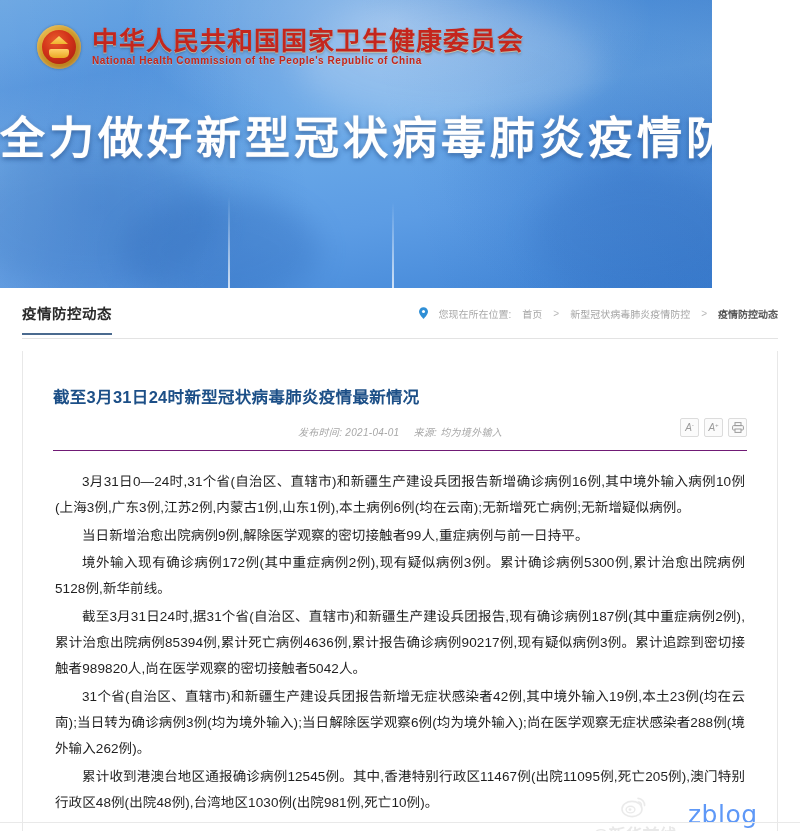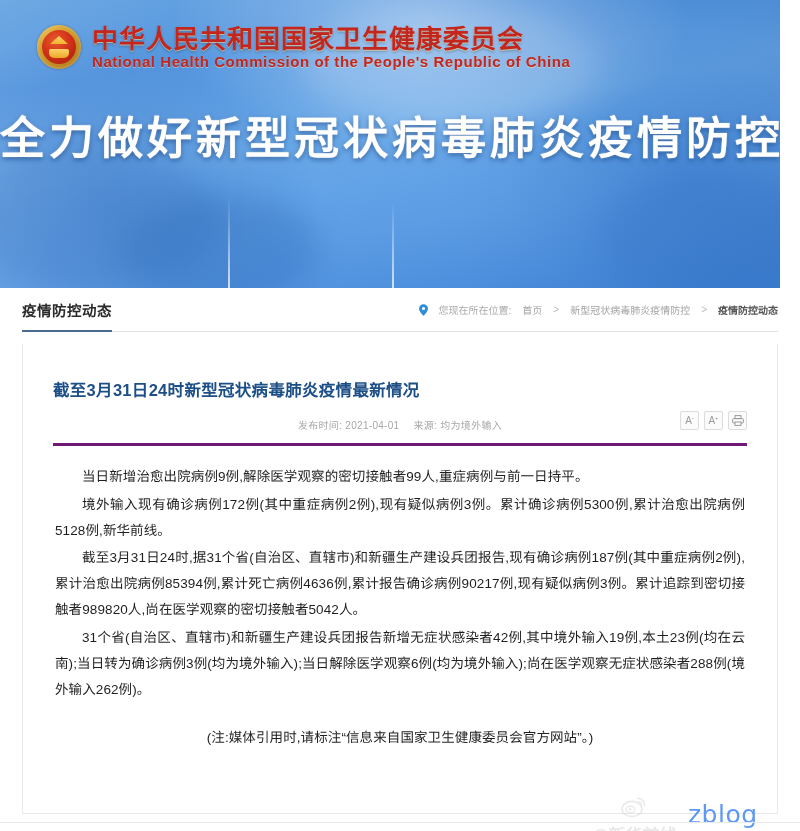--- a/index.html
+++ b/index.html
@@ -9,21 +9,21 @@
     width: 800px; height: 831px;
     background: #ffffff;
     font-family: "Liberation Sans", "DejaVu Sans", sans-serif;
     overflow: hidden;
   }
   .page { position: relative; width: 800px; height: 831px; background:#fff; }
 
   
   .banner {
     position: relative;
-    width: 780px; height: 288px;
+    width: 712px; height: 288px;
     background:
       radial-gradient(ellipse 420px 200px at 55% 8%, rgba(255,255,255,0.42) 0%, rgba(255,255,255,0.0) 62%),
       radial-gradient(ellipse 300px 260px at 14% 72%, rgba(30,90,180,0.35) 0%, rgba(30,90,180,0.0) 70%),
       radial-gradient(ellipse 260px 200px at 88% 60%, rgba(40,110,200,0.30) 0%, rgba(40,110,200,0.0) 72%),
       linear-gradient(170deg, #5f9fe0 0%, #4f93de 22%, #6aa9e8 45%, #5c9ce4 70%, #3f84d6 100%);
     overflow: hidden;
   }
   .banner-texture {
     position:absolute; inset:0;
     background:
@@ -81,21 +81,21 @@
     border-radius:2px 2px 5px 5px;
   }
   .logo-text { display:flex; flex-direction:column; gap:2px; }
   .logo-cn {
     font-size:26px; font-weight:bold; letter-spacing:1px;
     color:#c4261d;
     text-shadow: 0 1px 0 rgba(255,230,160,.55), 0 2px 3px rgba(0,0,0,.25);
     white-space:nowrap; line-height:1;
   }
   .logo-en {
-    font-size:15px; font-weight:bold; letter-spacing:.55px;
+    font-size:10px; font-weight:bold; letter-spacing:.55px;
     color:#c4261d;
     text-shadow: 0 1px 0 rgba(255,235,180,.45);
     white-space:nowrap; line-height:1;
   }
 
   .slogan {
     position:absolute; left:0; right:0; top:112px;
     text-align:center;
     font-size:45px; font-weight:bold;
     letter-spacing:4px;
@@ -103,21 +103,21 @@
     text-shadow: 0 2px 5px rgba(10,50,110,.55), 0 0 2px rgba(255,255,255,.5);
     white-space:nowrap;
     line-height:1.22;
   }
 
   
   .content { position:relative; width:800px; background:#fff; }
 
   .section-bar {
     position:relative;
-    height:44px;
+    height:51px;
     margin:0 22px;
     display:flex; align-items:center;
     border-bottom:1px solid #e3e3e3;
   }
   .section-title {
     font-size:14.5px; font-weight:bold; color:#2a2a2a;
     letter-spacing:.5px;
     position:relative;
     padding-bottom:11px;
     top:5px;
@@ -153,23 +153,24 @@
     text-align:left;
     font-size:16.5px; font-weight:bold;
     color:#1c4f87;
     letter-spacing:.3px;
     line-height:1.5;
     margin:10px 0 14px 0;
   }
   .art-meta-row {
     display:flex; align-items:flex-start; justify-content:center;
     position:relative;
-    border-bottom:3px solid #701a75;
+    border-bottom:1px solid #701a75;
     padding-bottom:11px;
     margin-bottom:4px;
+    font-style:italic;
   }
   .art-meta {
     font-size:10px; color:#a8a8a8; letter-spacing:.3px;
     display:flex; gap:14px;
   }
   .art-tools {
     position:absolute; right:0; top:-6px;
     display:flex; gap:5px;
   }
   .tool-btn {
@@ -315,24 +316,26 @@
                 <rect x="3" y="0.6" width="6" height="3" fill="none" stroke="#9b9b9b" stroke-width="1"></rect>
                 <rect x="0.6" y="3.6" width="10.8" height="4.4" rx="1" fill="none" stroke="#9b9b9b" stroke-width="1"></rect>
                 <rect x="3" y="7" width="6" height="3.4" fill="#fbfbfb" stroke="#9b9b9b" stroke-width="1"></rect>
               </svg>
             </span>
           </div>
         </div>
       </div>
 
       <div class="art-body">
+        <p>3月31日0—24时,31个省(自治区、直辖市)和新疆生产建设兵团报告新增确诊病例16例,其中境外输入病例10例(上海3例,广东3例,江苏2例,内蒙古1例,山东1例),本土病例6例(均在云南);无新增死亡病例;无新增疑似病例。</p>
         <p>当日新增治愈出院病例9例,解除医学观察的密切接触者99人,重症病例与前一日持平。</p>
         <p>境外输入现有确诊病例172例(其中重症病例2例),现有疑似病例3例。累计确诊病例5300例,累计治愈出院病例5128例,新华前线。</p>
         <p>截至3月31日24时,据31个省(自治区、直辖市)和新疆生产建设兵团报告,现有确诊病例187例(其中重症病例2例),累计治愈出院病例85394例,累计死亡病例4636例,累计报告确诊病例90217例,现有疑似病例3例。累计追踪到密切接触者989820人,尚在医学观察的密切接触者5042人。</p>
         <p>31个省(自治区、直辖市)和新疆生产建设兵团报告新增无症状感染者42例,其中境外输入19例,本土23例(均在云南);当日转为确诊病例3例(均为境外输入);当日解除医学观察6例(均为境外输入);尚在医学观察无症状感染者288例(境外输入262例)。</p>
+        <p>累计收到港澳台地区通报确诊病例12545例。其中,香港特别行政区11467例(出院11095例,死亡205例),澳门特别行政区48例(出院48例),台湾地区1030例(出院981例,死亡10例)。</p>
         <div class="art-note">(注:媒体引用时,请标注“信息来自国家卫生健康委员会官方网站”。)</div>
       </div>
 
     </div>
   </div>
 
   <div class="wm-weibo">
     <span>
       <svg width="26" height="22" viewBox="0 0 26 22">
         <ellipse cx="11" cy="13" rx="10" ry="7.6" fill="none" stroke="#8a8a8a" stroke-width="1.6"></ellipse>

